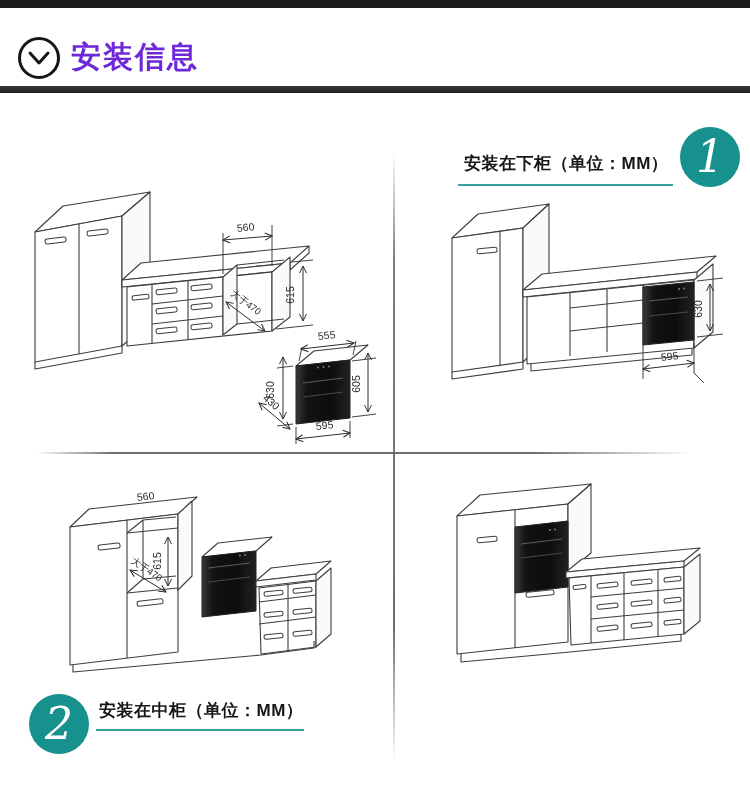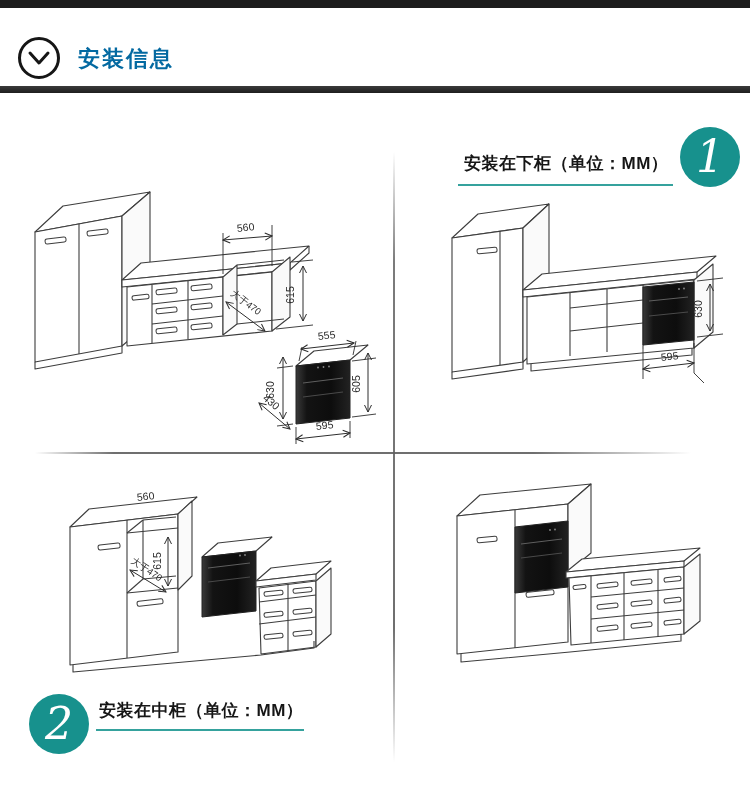--- a/index.html
+++ b/index.html
@@ -1,21 +1,21 @@
 <!DOCTYPE html>
 <html><head>
 <meta charset="utf-8">
 <style>
   html,body{margin:0;padding:0;}
   body{width:750px;height:800px;background:#ffffff;position:relative;overflow:hidden;
        font-family:"Liberation Sans","DejaVu Sans",sans-serif;}
   .top-bar{position:absolute;left:0;top:0;width:750px;height:8px;background:#1d1d1d;}
   .hdr-icon{position:absolute;left:16px;top:35px;width:46px;height:46px;}
-  .hdr-title{position:absolute;left:70px;top:36px;margin:8px;font-size:22px;font-weight:600;
-             color:#0369a1;letter-spacing:2px;}
+  .hdr-title{position:absolute;left:70px;top:36px;margin:1px;font-size:30px;font-weight:600;
+             color:#6d28d9;letter-spacing:2px;}
   .hdr-rule{position:absolute;left:0;top:86px;width:750px;height:7px;
             background:linear-gradient(#3a3a3a,#1e1e1e);}
   .divider-v{position:absolute;left:393px;top:152px;width:2px;height:610px;
              background:linear-gradient(to bottom,rgba(120,120,120,0),rgba(100,100,100,.85) 18%,rgba(95,95,95,.9) 78%,rgba(120,120,120,0));}
   .divider-h{position:absolute;left:35px;top:452px;width:656px;height:2px;
              background:linear-gradient(to right,rgba(120,120,120,0),rgba(95,95,95,.9) 12%,rgba(95,95,95,.9) 76%,rgba(120,120,120,0));}
   .sec{position:absolute;text-align:center;}
   .sec-text{font-size:17px;font-weight:bold;color:#161616;letter-spacing:.5px;white-space:nowrap;}
   .sec-underline{position:absolute;height:2px;background:#35a29d;}
   .sec1{left:464px;top:152px;}

